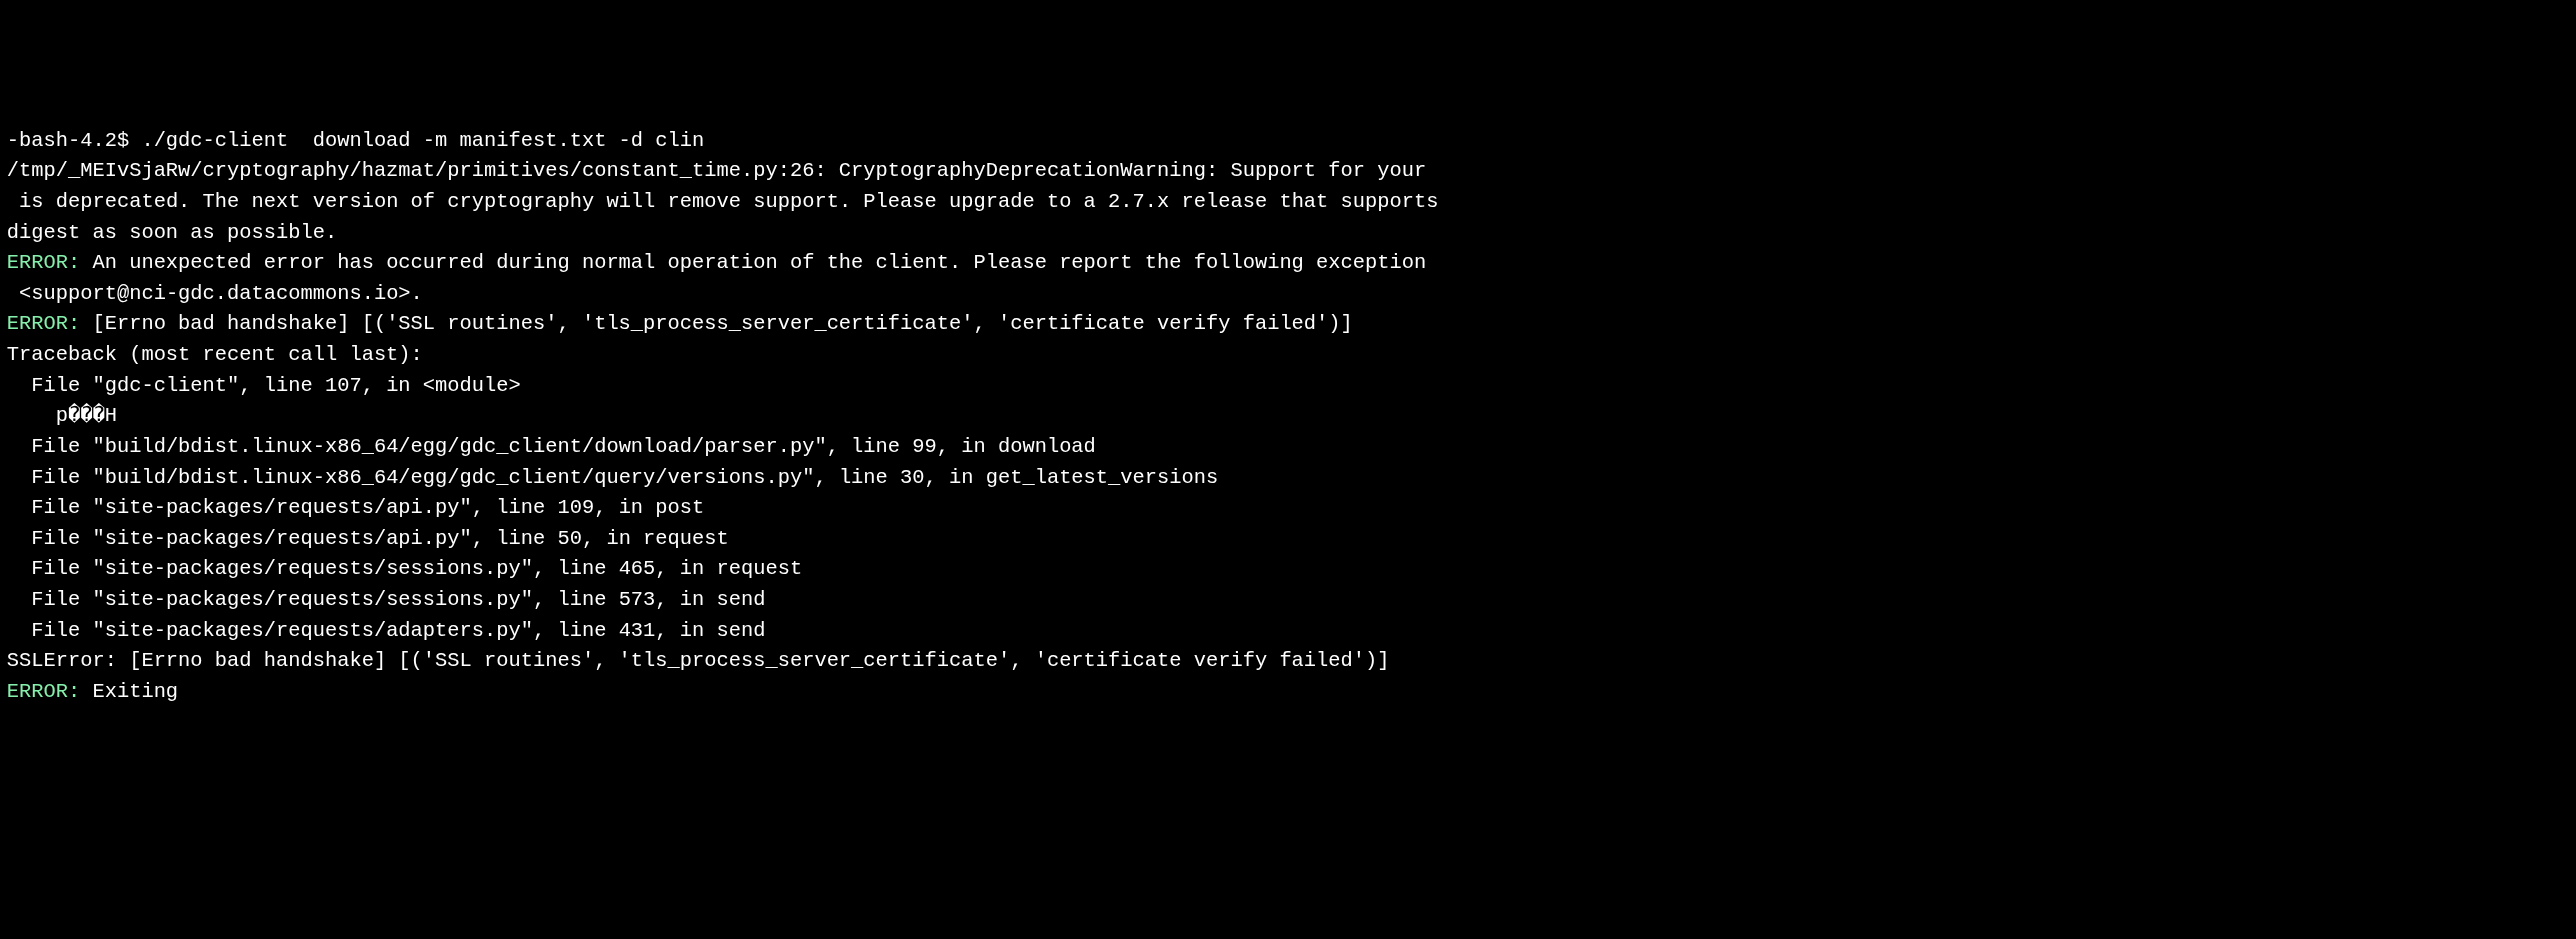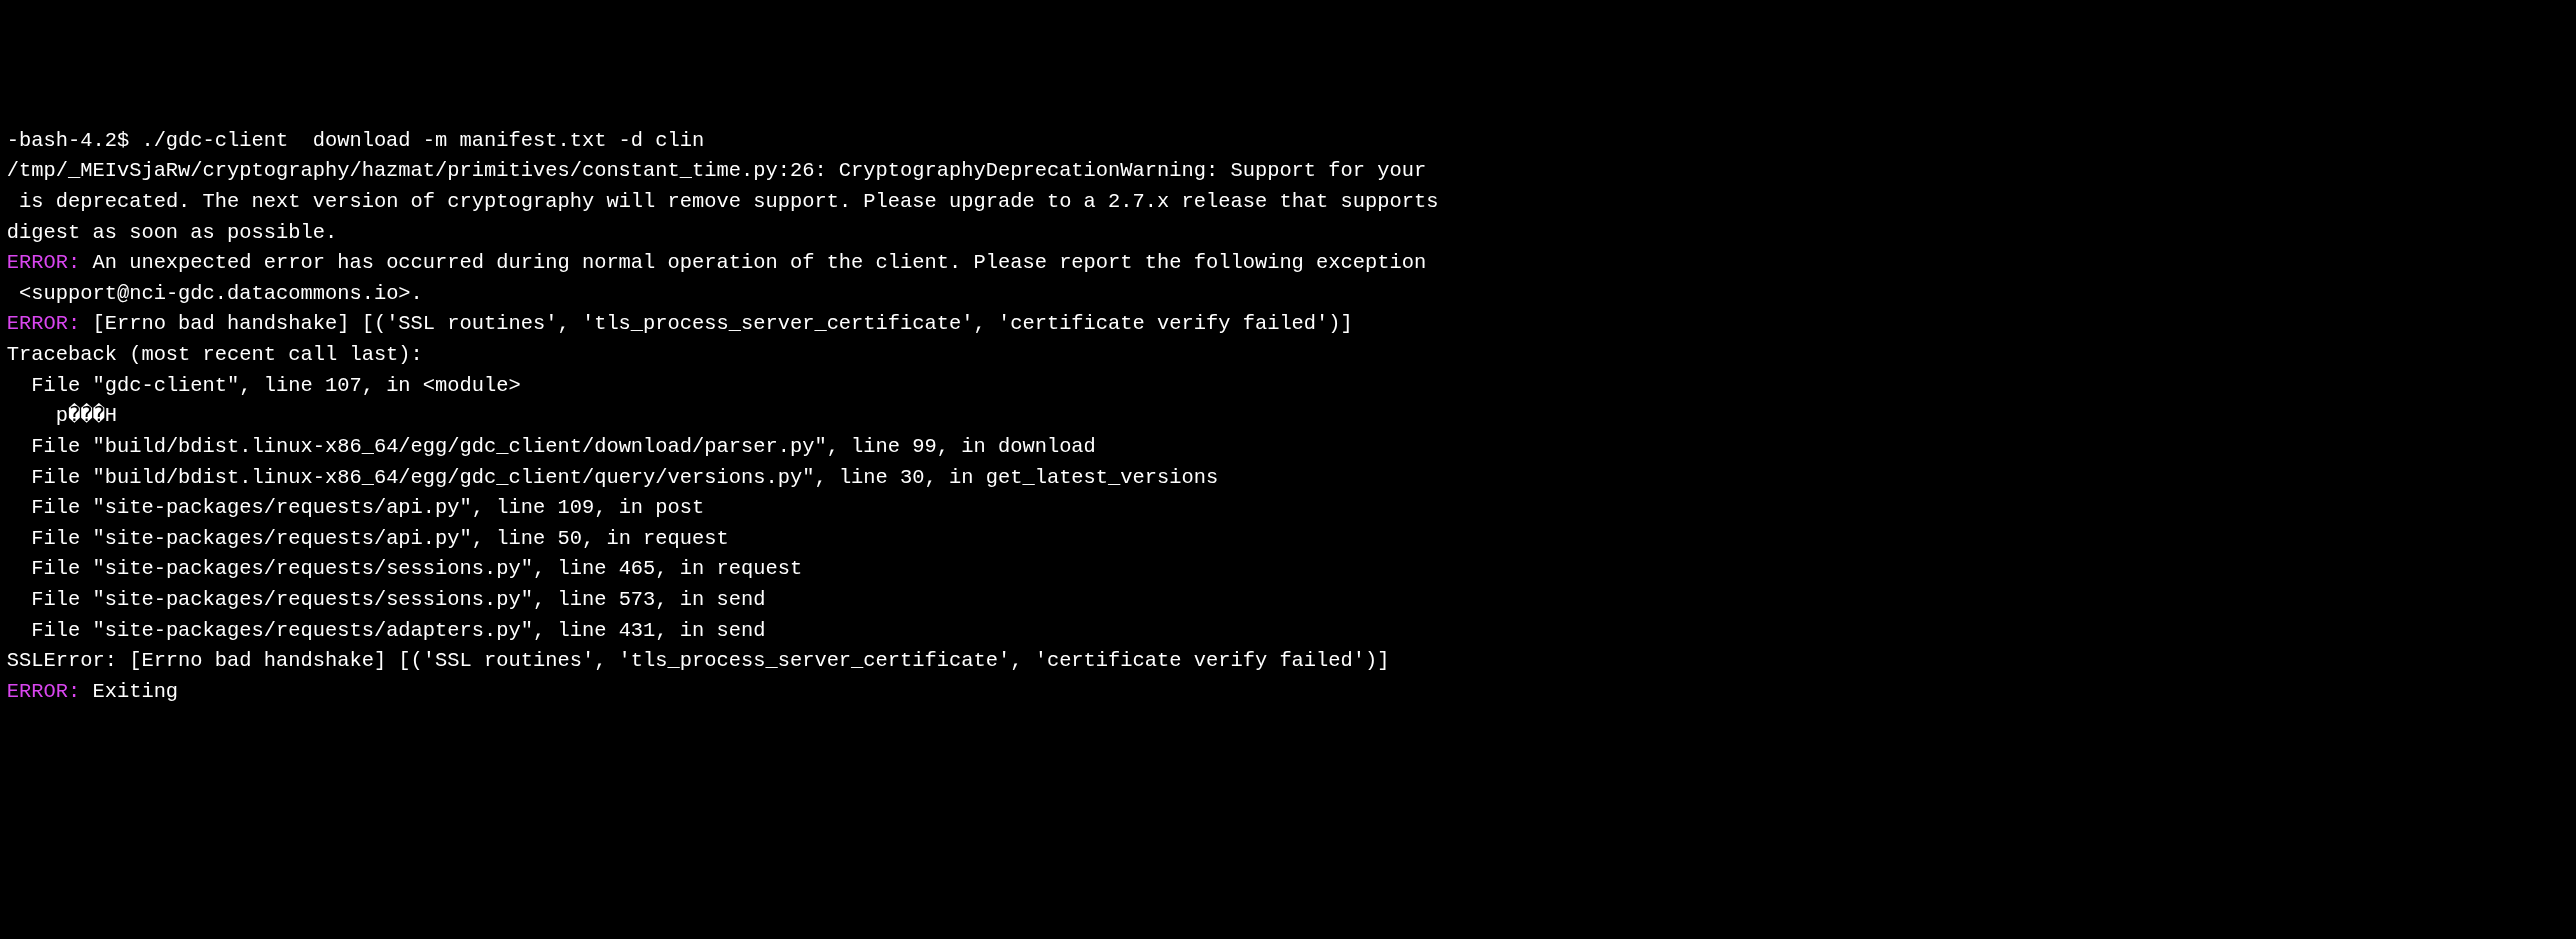--- a/index.html
+++ b/index.html
@@ -18,21 +18,21 @@
       word-wrap: break-word;
       overflow: hidden;
     }
     .terminal {
       width: 100%;
     }
     .line {
       display: block;
     }
     .error-label {
-      color: #d946ef;
+      color: #86efac;
     }
     .normal {
       color: #ffffff;
       margin-top: 9px;
     }
   </style>
 </head>
 <body>
 
 

